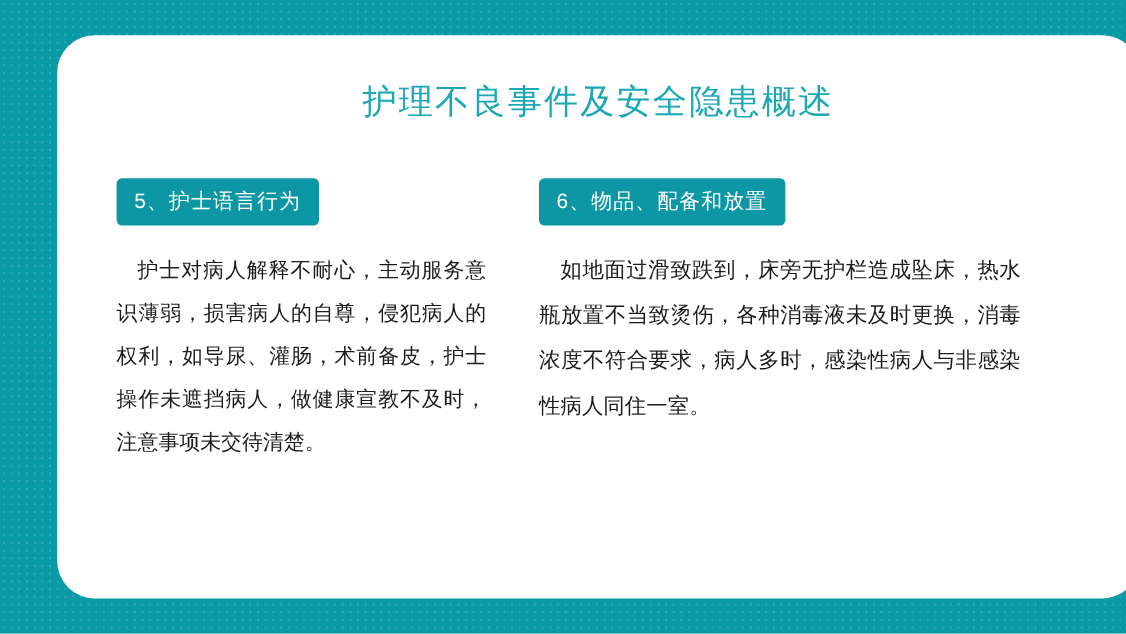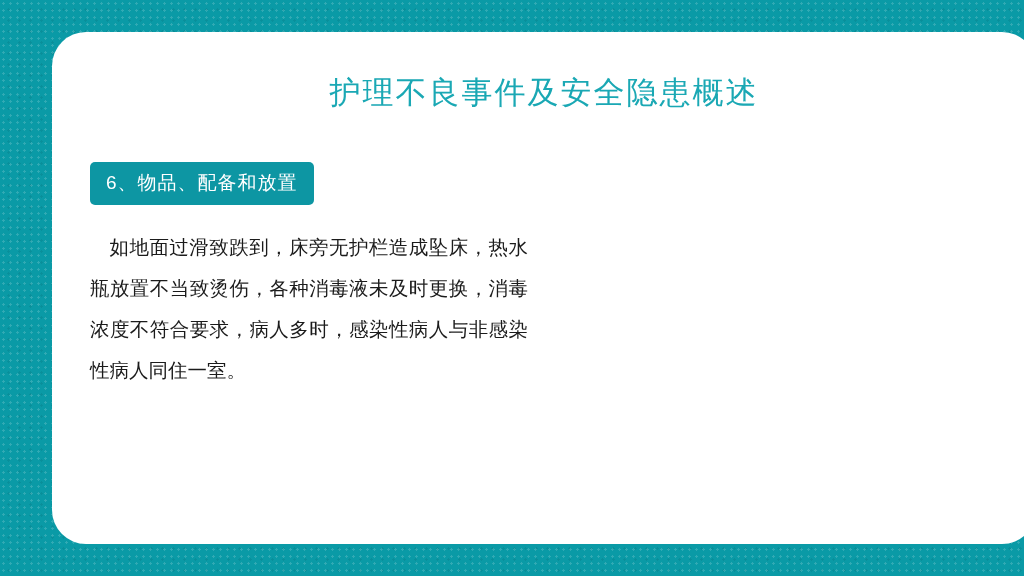--- a/index.html
+++ b/index.html
@@ -91,32 +91,37 @@
     font-size: 19px;
     line-height: 39px;
     color: #1b1b1b;
     text-align: justify;
     text-indent: 1em;
     font-family: "Liberation Sans", sans-serif;
   }
   .body-text.right {
     font-size: 19.5px;
     line-height: 41px;
+    font-family: Liberation Mono, monospace;
   }
 </style>
 </head>
 <body>
 
 <div class="slide">
   <div class="card">
 
     <div class="title">护理不良事件及安全隐患概述</div>
 
     <div class="columns">
 
+      <div class="col col-left">
+        <div class="chip">5、护士语言行为</div>
+        <div class="body-text">护士对病人解释不耐心，主动服务意识薄弱，损害病人的自尊，侵犯病人的权利，如导尿、灌肠，术前备皮，护士操作未遮挡病人，做健康宣教不及时，注意事项未交待清楚。</div>
+      </div>
 
       <div class="col col-right">
         <div class="chip">6、物品、配备和放置</div>
         <div class="body-text right">如地面过滑致跌到，床旁无护栏造成坠床，热水瓶放置不当致烫伤，各种消毒液未及时更换，消毒浓度不符合要求，病人多时，感染性病人与非感染性病人同住一室。</div>
       </div>
 
     </div>
   </div>
 </div>
 

